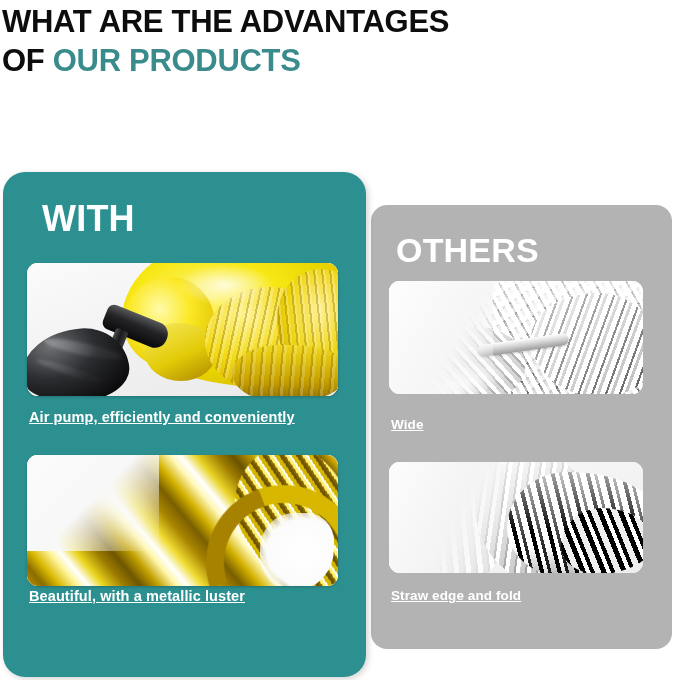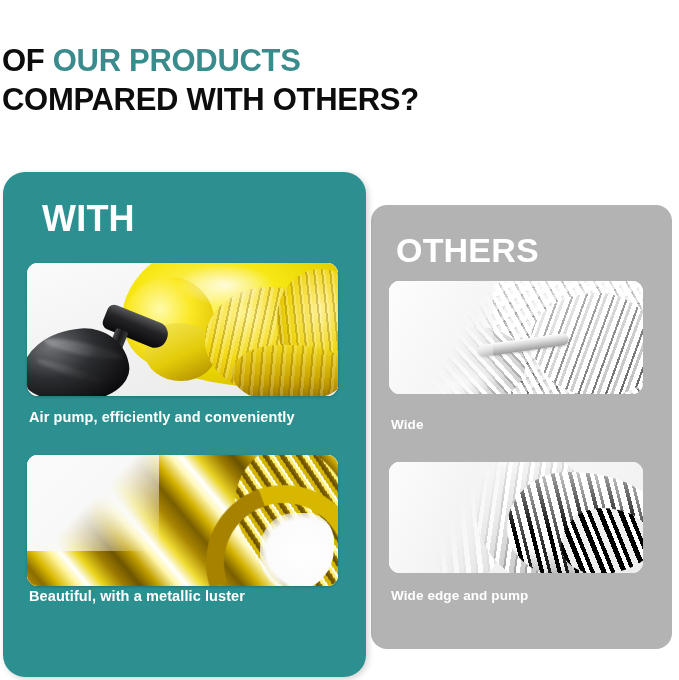--- a/index.html
+++ b/index.html
@@ -87,20 +87,21 @@
 
   .scene { position: absolute; inset: 0; }
 
   
   .caption {
     position: absolute;
     color: #ffffff;
     font-weight: bold;
     letter-spacing: 0.1px;
     white-space: nowrap;
+    text-decoration: underline;
   }
   #cap-pump   { left: 29px;  top: 409px; font-size: 14.5px; }
   #cap-luster { left: 29px;  top: 588px; font-size: 14.5px; }
   #cap-straw  { left: 391px; top: 417px; font-size: 13.5px; }
   #cap-fold   { left: 391px; top: 588px; font-size: 13.5px; }
 
   
   #scene-pump { background: #f4f4f4; }
   #scene-pump .bg-grad {
     position: absolute; inset: 0;
@@ -321,23 +322,22 @@
   }
   #scene-fold .soft-left {
     position: absolute; left: 0; top: 0; width: 112px; height: 111px;
     background: linear-gradient(115deg,#fcfcfc 0%,#f4f4f4 54%,rgba(244,244,244,0) 100%);
   }
 </style>
 </head>
 <body>
 
 <div id="headline">
-  <br>
+  <span>WHAT ARE THE ADVANTAGES</span><br>
   <span>OF </span><span class="accent">OUR PRODUCTS</span><br>
-  <span>COMPARED WITH OTHERS?</span>
 </div>
 
 <div id="others-panel"></div>
 
 <div id="ours-panel"></div>
 
 <div class="panel-title" id="ours-title">WITH</div>
 <div class="panel-title" id="others-title">OTHERS</div>
 
 <div class="img-card ours-card" id="card-pump">
@@ -387,13 +387,13 @@
 <div class="img-card" id="card-fold">
   <div class="scene silver-scene" id="scene-fold">
     <div class="bg-grad"></div>
     <div class="fold-light"></div>
     <div class="fold-mid"></div>
     <div class="fold-dark"></div>
     <div class="fold-edge"></div>
     <div class="soft-left"></div>
   </div>
 </div>
-<div class="caption" id="cap-fold">Wide edge and pump</div>
+<div class="caption" id="cap-fold">Straw edge and fold</div>
 
 </body></html>

